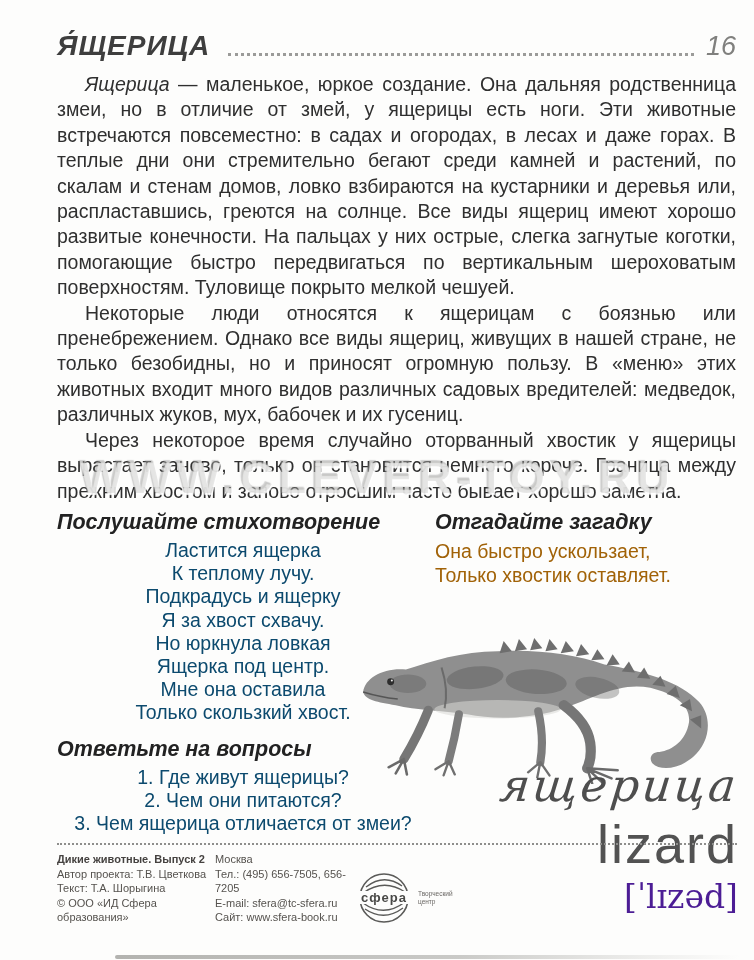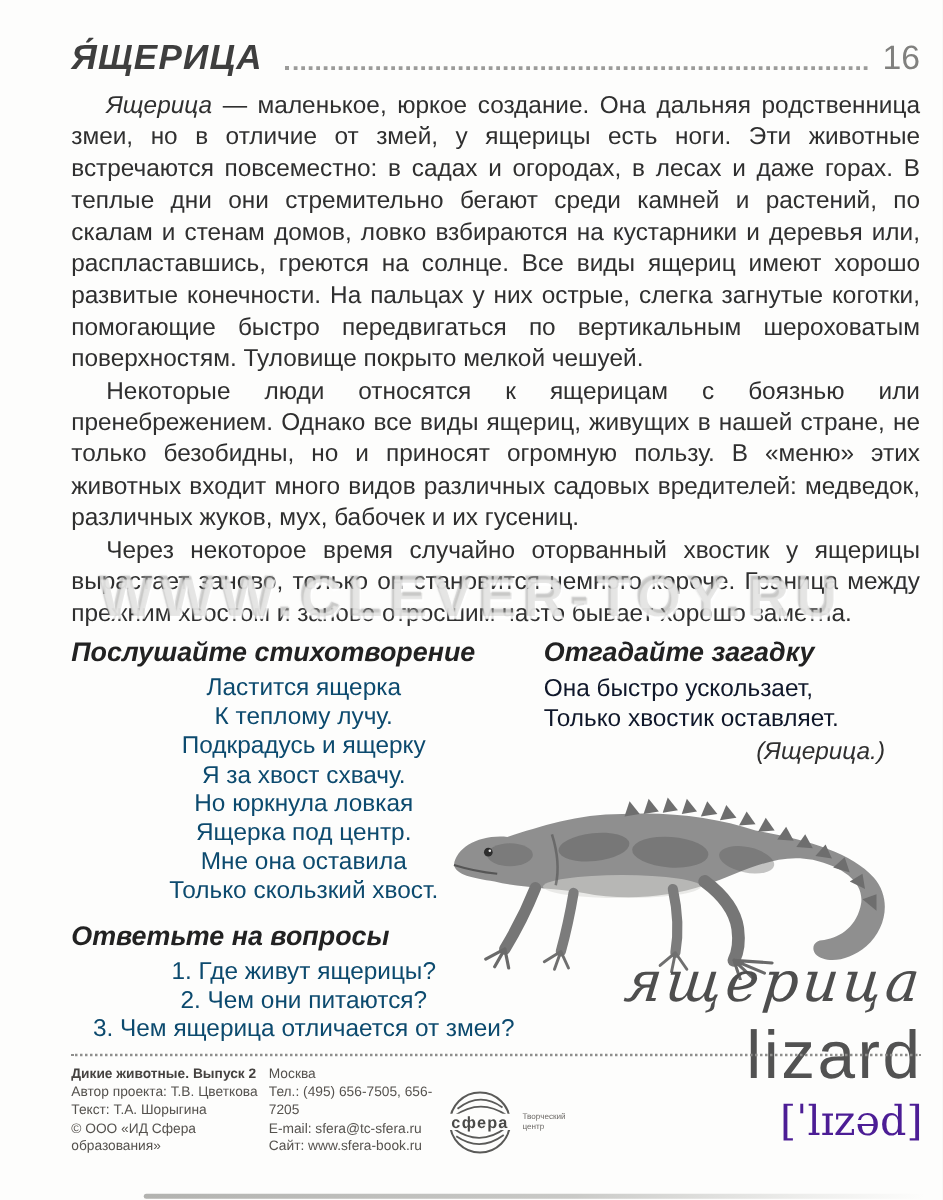--- a/index.html
+++ b/index.html
@@ -8,21 +8,21 @@
     position:relative; width:754px; height:960px; margin:0 auto;
     background:#fdfdfc; overflow:hidden; color:#333;
   }
   
   .header { display:flex; align-items:flex-end; padding:30px 18px 0 57px; }
   .title {
     font-size:28px; font-weight:bold; font-style:italic;
     letter-spacing:1px; color:#3e3e3e; white-space:nowrap;
   }
   .leader { flex:1; border-bottom:3px dotted #9b9b99; margin:0 12px 6px 18px; height:14px; }
-  .pagenum { font-size:27px; color:#80807e; padding-bottom:0px; }
+  .pagenum { font-size:27px; font-style:italic; color:#80807e; padding-bottom:0px; }
   
   .article { margin:10px 18px 0 57px; }
   .para {
     margin:0; text-align:justify; text-indent:28px;
     font-size:19.5px; line-height:25.4px; color:#2f2f2f;
   }
   .lead-italic { font-style:italic; }
   
   .watermark {
     position:absolute; left:0; top:450px; width:100%;
@@ -33,21 +33,21 @@
   }
   
   .columns { display:flex; margin:6px 18px 0 57px; }
   .col-left { width:372px; flex:none; }
   .col-right { flex:1; padding-left:6px; }
   .sec-heading {
     font-size:21.5px; font-weight:bold; font-style:italic;
     color:#222; margin:0 0 4px 0; line-height:25px;
   }
   .poem-line, .q-line { font-size:19.5px; line-height:23.2px; color:#0c4a6e;text-align:center; }
-  .riddle-line { font-size:19.5px; line-height:24px; color:#0f172a; }
+  .riddle-line { font-size:19.5px; line-height:24px; color:#a16207; }
   .riddle-answer {
     font-size:19.5px; line-height:24px; font-style:italic; color:#2f2f2f;
     text-align:right; padding-right:28px; margin-top:2px;
   }
   .questions { margin-top:12px; }
   
   .lizard-wrap { position:absolute; left:355px; top:608px; width:392px; height:176px; z-index:2; }
   
   .vocab { position:absolute; right:16px; top:760px; text-align:right; z-index:3; }
   .vocab-ru {
@@ -116,21 +116,20 @@
         <div class="q-line">1. Где живут ящерицы?</div>
         <div class="q-line">2. Чем они питаются?</div>
         <div class="q-line">3. Чем ящерица отличается от змеи?</div>
       </div>
     </div>
 
     <div class="col-right">
       <div class="sec-heading">Отгадайте загадку</div>
       <div class="riddle-line">Она быстро ускользает,</div>
       <div class="riddle-line">Только хвостик оставляет.</div>
-      <div class="riddle-answer">(Ящерица.)</div>
     </div>
   </div>
 
   <div class="lizard-wrap">
     <svg width="392" height="176" viewBox="0 0 385 172" xmlns="http://www.w3.org/2000/svg">
 
       <path fill="#8f8f8f" d="M 8 82
         C 10 68 28 58 50 60
         C 75 52 105 42 140 42
         C 180 40 215 45 245 55

